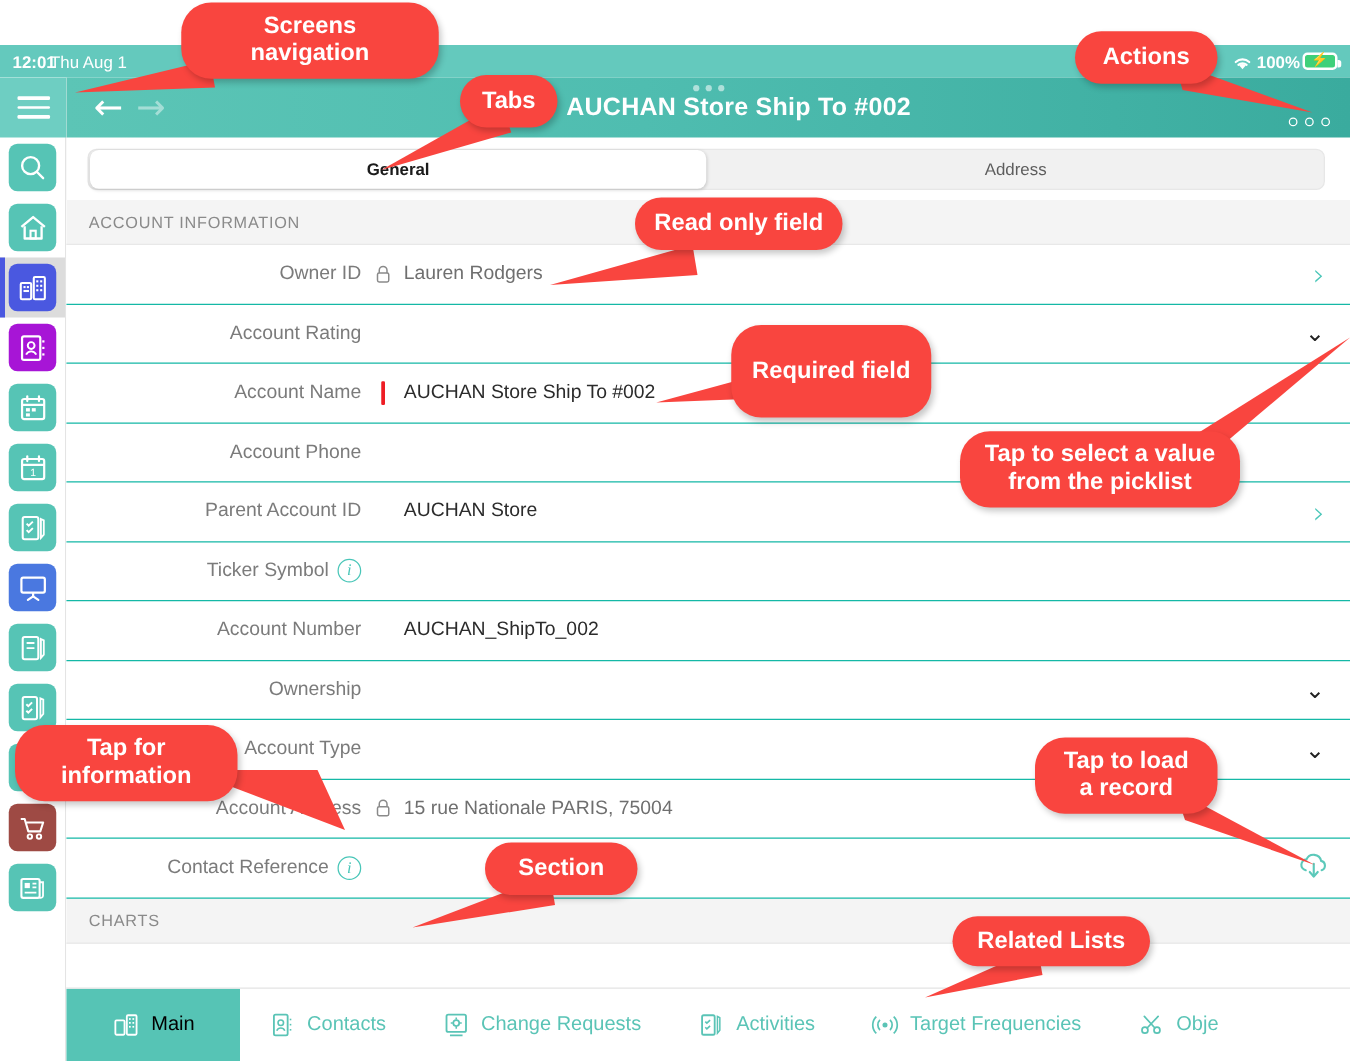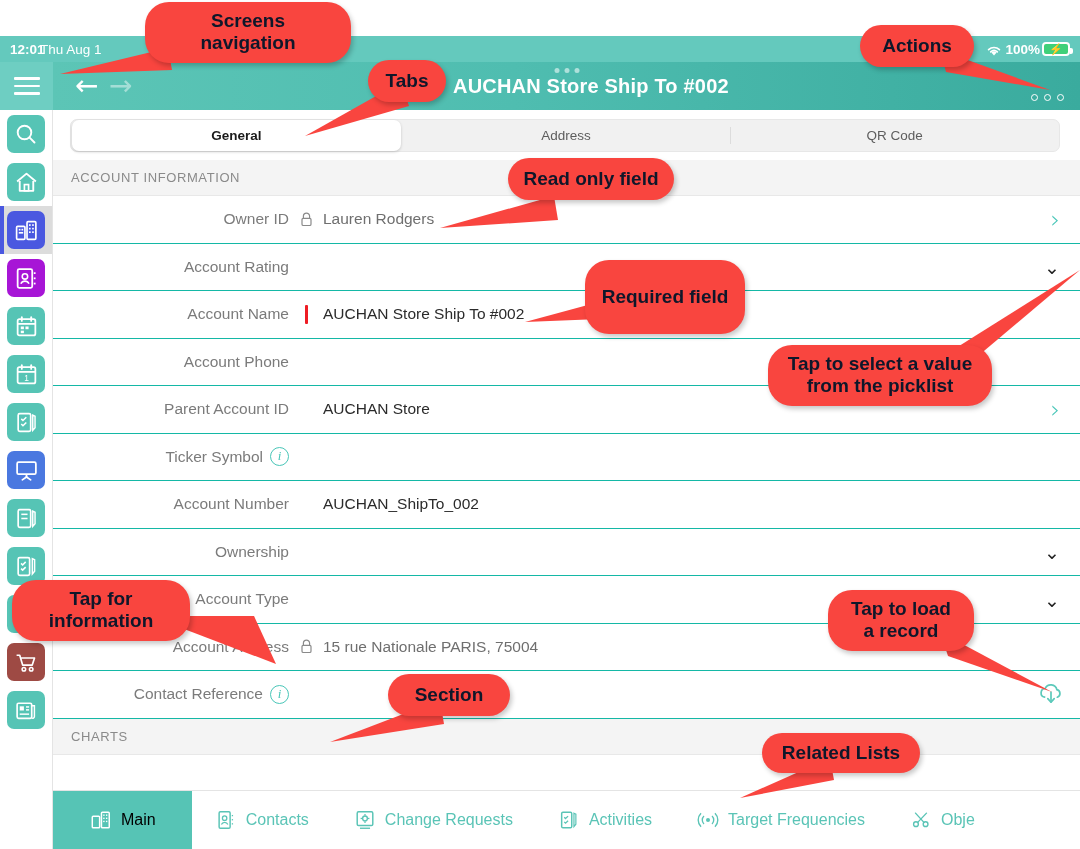--- a/index.html
+++ b/index.html
@@ -159,21 +159,21 @@
   }
   .btab {
     display: flex; align-items: center; gap: 8px;
     padding: 0 22px; color: #5ac4b6; font-size: 16px; white-space: nowrap;
   }
   .btab.active { background: #56c4b5; color: #000000; padding: 0 36px; }
   .btab .bic { width: 24px; height: 26px; display: flex; align-items: center; justify-content: center; }
 
   
   .callout {
-    position: absolute; background: #f9453f; color: #0f172a;
+    position: absolute; background: #f9453f; color: #ffffff;
     border-radius: 24px; font-weight: bold; text-align: center;
     line-height: 1.18; padding: 8px 18px; font-size: 19px;
     box-shadow: 2px 3px 5px rgba(0,0,0,.22); z-index: 40;
   }
   .tail { position: absolute; z-index: 39; }
   .tail svg { display: block; overflow: visible; }
 </style>
 </head>
 <body>
 
@@ -373,21 +373,20 @@
           <line x1="5.5" y1="15.5" x2="14.5" y2="15.5" stroke="#fff" stroke-width="1.4"></line>
           <path d="M17 7.5 h2.6 v10.3 a1.7 1.7 0 0 1 -2.6 1.4" stroke="#fff" stroke-width="1.4" fill="none"></path>
         </svg>
       </div>
     </div>
   </div>
 
   <div class="segwrap">
     <div class="seg active">General</div>
     <div class="seg">Address</div>
-    <div class="seg sep">QR Code</div>
   </div>
 
   <div class="content">
 
     <div class="section-head">ACCOUNT INFORMATION</div>
 
     <div class="row">
       <div class="label">Owner ID</div>
       <div class="markzone">
         <span class="lock-ic">

